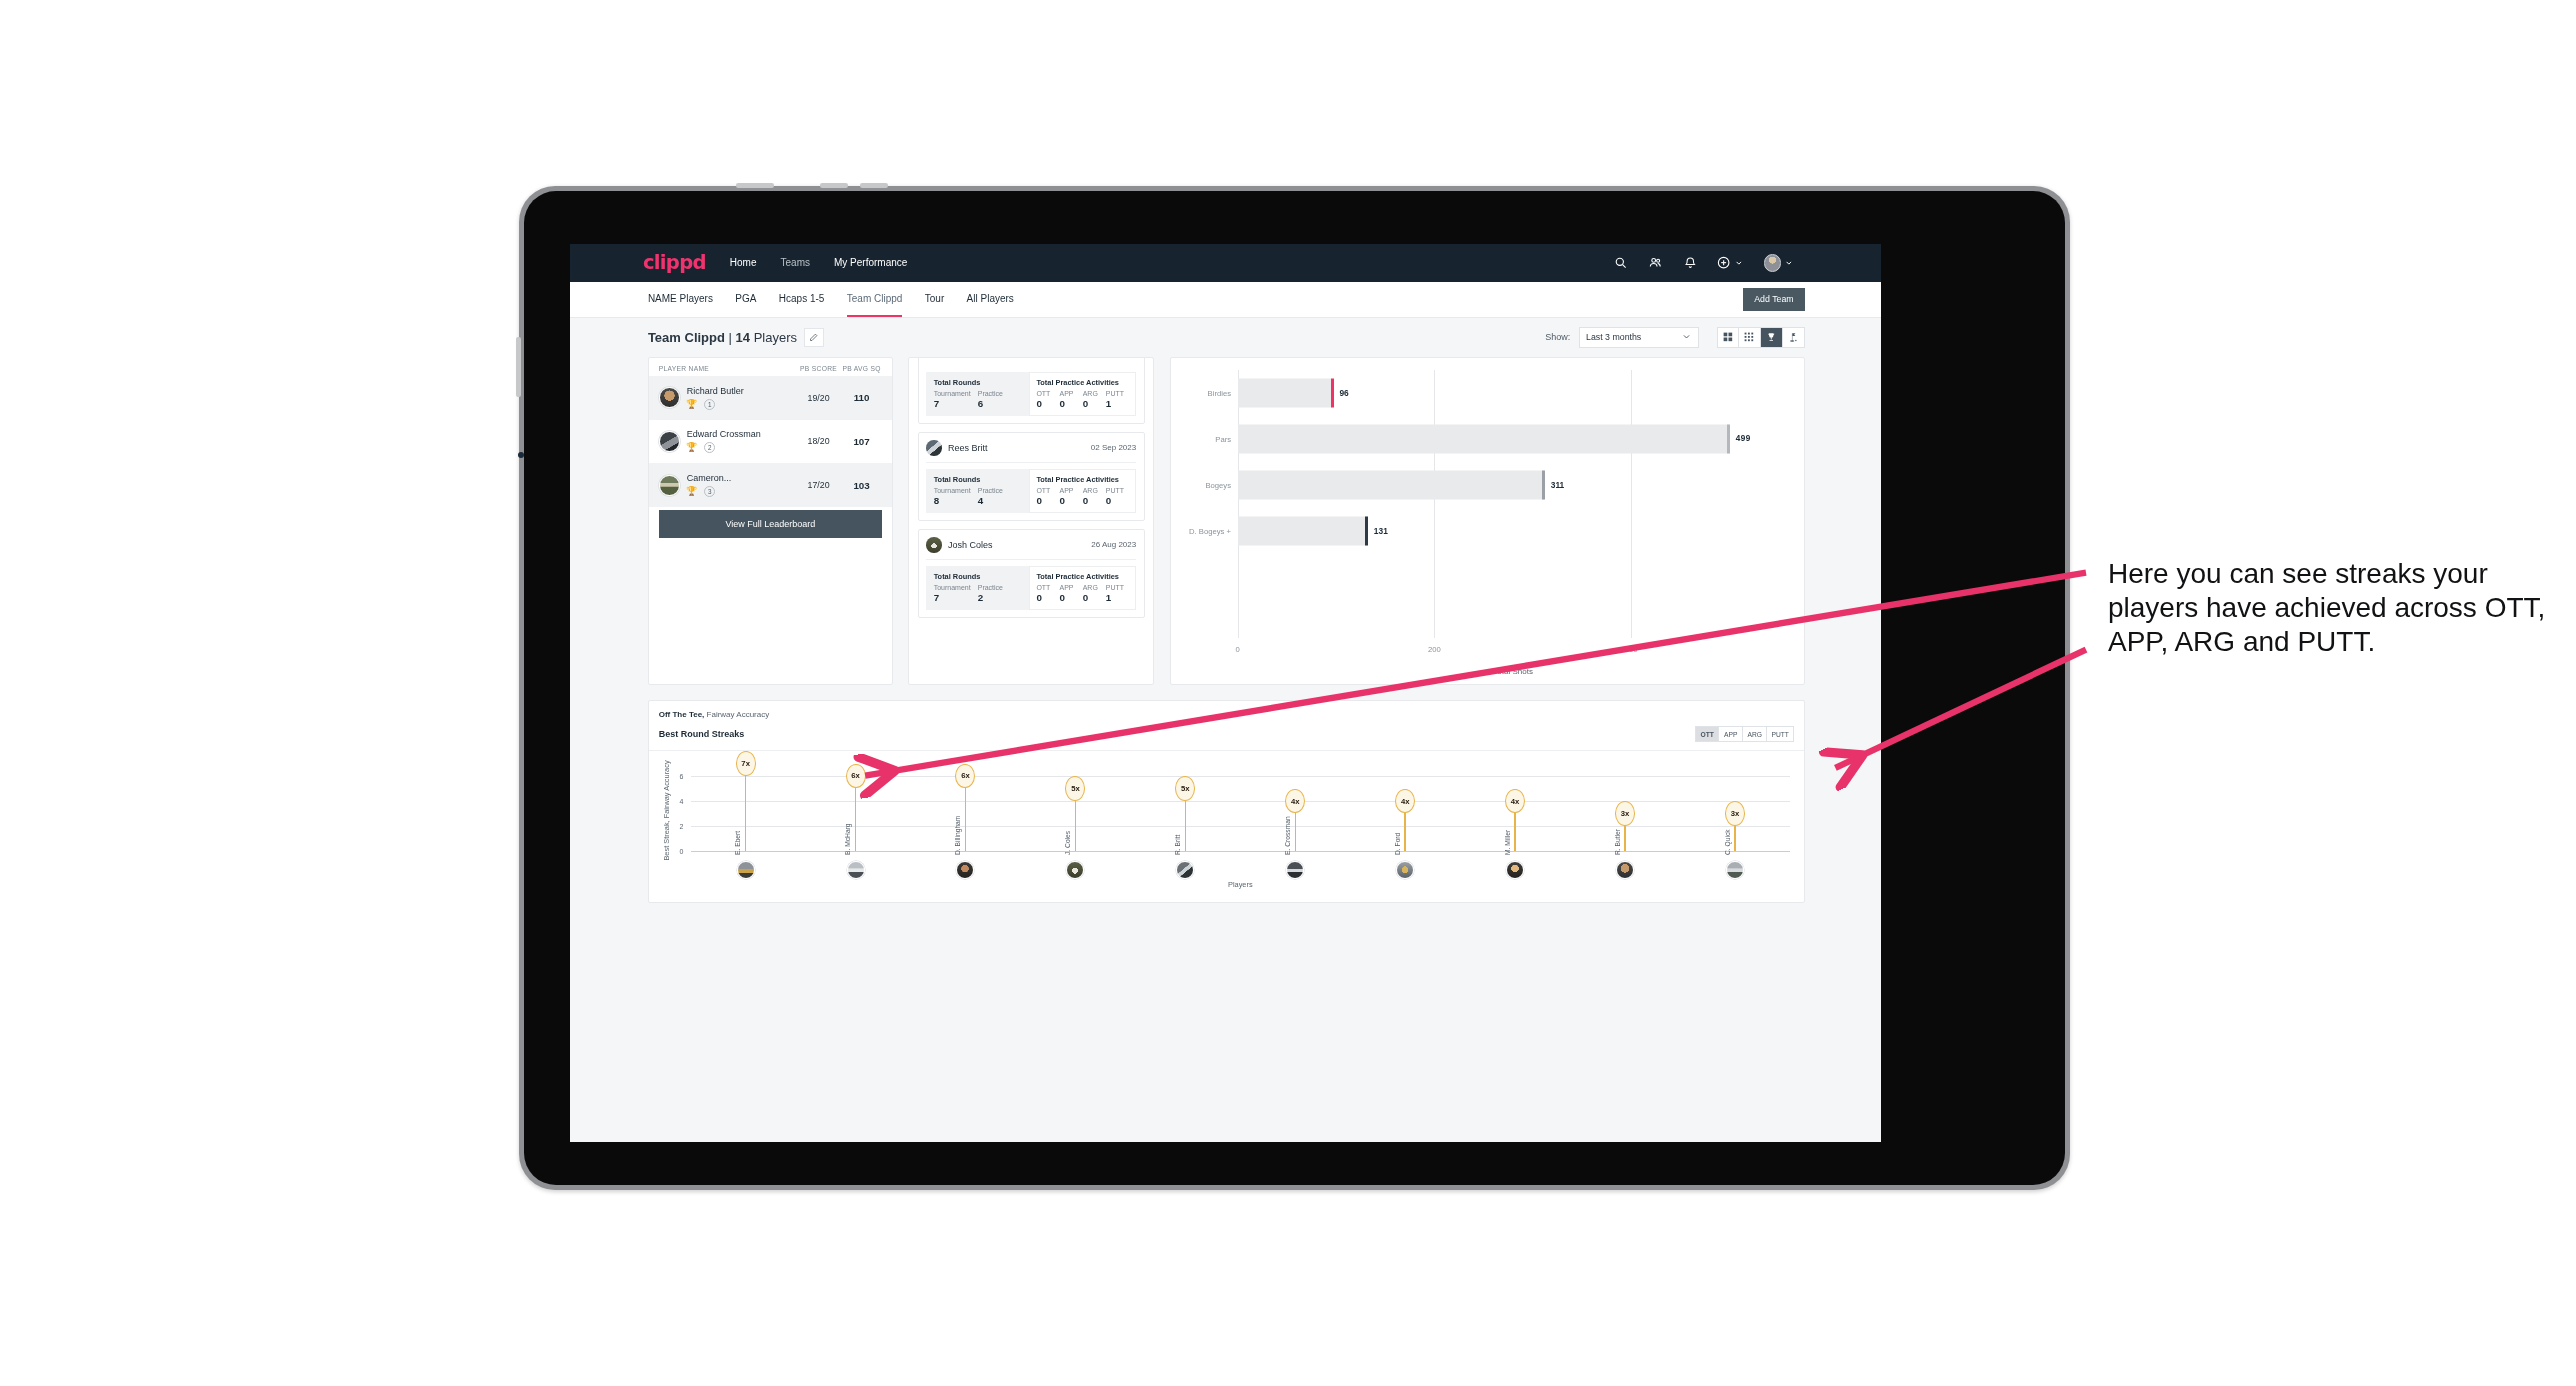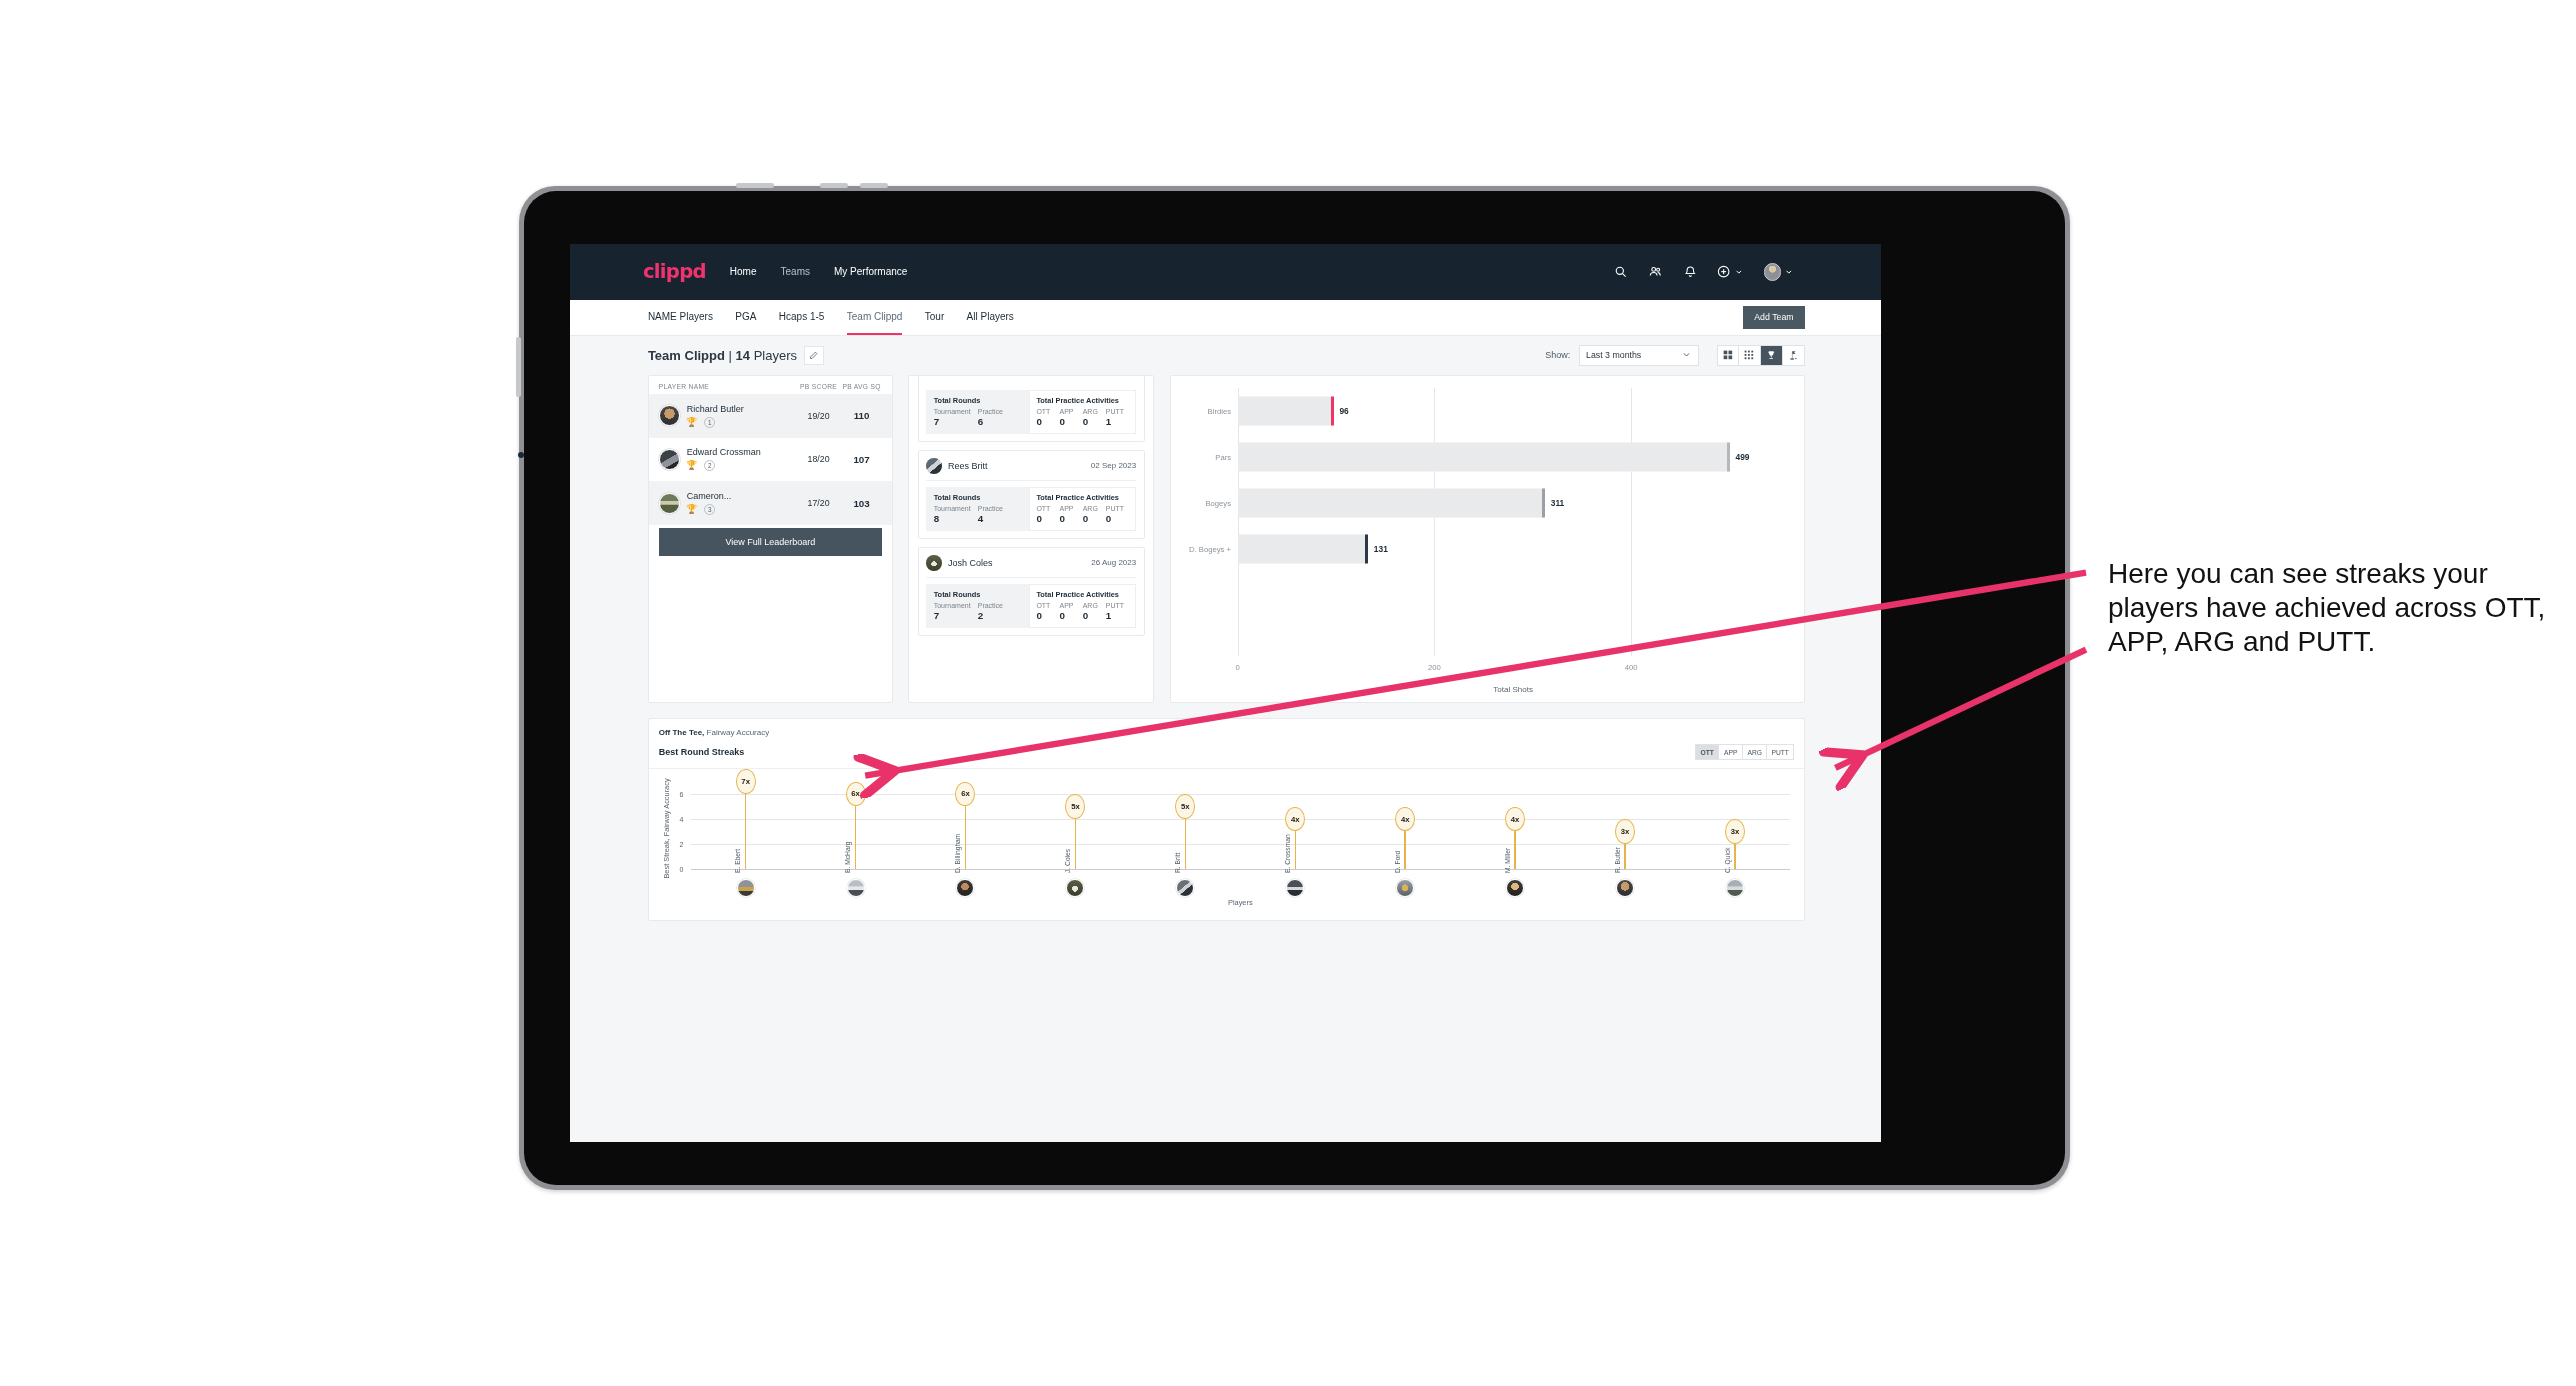--- a/index.html
+++ b/index.html
@@ -22,21 +22,21 @@
   }
   .frame-btn { position: absolute; background: #c6c8ca; border-radius: 2.1px; }
   #btn-power { left: 217px; top: -3.5px; width: 38px; height: 5.6px; }
   #btn-vol-a { left: 301px; top: -3.5px; width: 28px; height: 5.6px; }
   #btn-vol-b { left: 341px; top: -3.5px; width: 28px; height: 5.6px; }
   #btn-side  { left: -3.5px; top: 151px; width: 5.6px; height: 60px; }
   #cam-dot { position:absolute; left: -1.4px; top: 266px; width: 6.3px; height: 6.3px;
              border-radius: 50%; background: #1b2a3a; }
 
   
-  #topnav { position: relative; height: 56px; background: #17242f; display: flex;
+  #topnav { position: relative; height: 38px; background: #17242f; display: flex;
             align-items: center; }
   #brand { color: #f0336e; font-size: 19.6px; font-weight: 700; letter-spacing: -0.7px;
            margin-left: 73px; font-family: "DejaVu Sans", sans-serif; }
   .nav-link { color: #ffffff; font-size: 10px; margin-left: 24px; cursor: pointer; }
   .nav-link.dim { color: #b9c0c7; }
   #nav-icons { margin-left: auto; display: flex; align-items: center; gap: 21px;
                margin-right: 88px; }
   .nav-ic { color: #fff; display: flex; align-items: center; cursor: pointer; }
   #avatar-top { width: 17.5px; height: 17.5px; border-radius: 50%;
     background: radial-gradient(circle at 50% 32%, #d9c9a8 0 26%, transparent 27%),
@@ -515,21 +515,21 @@
                     <div class="sbar" style="width: 17.1429%;"></div>
                     <div class="sbar-cap" style="left: calc(17.1429% - 1.4px); background: rgb(238, 52, 101);"></div>
                     <div class="sbar-val" style="left: calc(17.1429% + 7px);">96</div>
                   </div>
               </div>
               <div class="sbar-row">
                 <div class="sbar-label">Pars</div>
                 <div class="sbar-track">
                     <div class="sbar" style="width: 89.1071%;"></div>
                     <div class="sbar-cap" style="left: calc(89.1071% - 1.4px); background: rgb(180, 184, 189);"></div>
-                    <div class="sbar-val" style="left: calc(89.1071% + 7px);">499</div>
+                    <div class="sbar-val" style="left: calc(89.1071% + 7px); font-family: Liberation Mono, monospace;">499</div>
                   </div>
               </div>
               <div class="sbar-row">
                 <div class="sbar-label">Bogeys</div>
                 <div class="sbar-track">
                     <div class="sbar" style="width: 55.5357%;"></div>
                     <div class="sbar-cap" style="left: calc(55.5357% - 1.4px); background: rgb(154, 160, 166);"></div>
                     <div class="sbar-val" style="left: calc(55.5357% + 7px);">311</div>
                   </div>
               </div>

